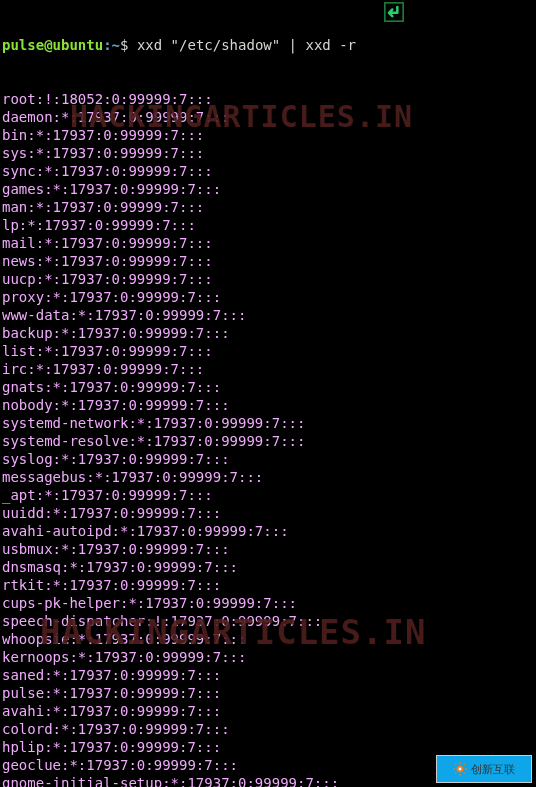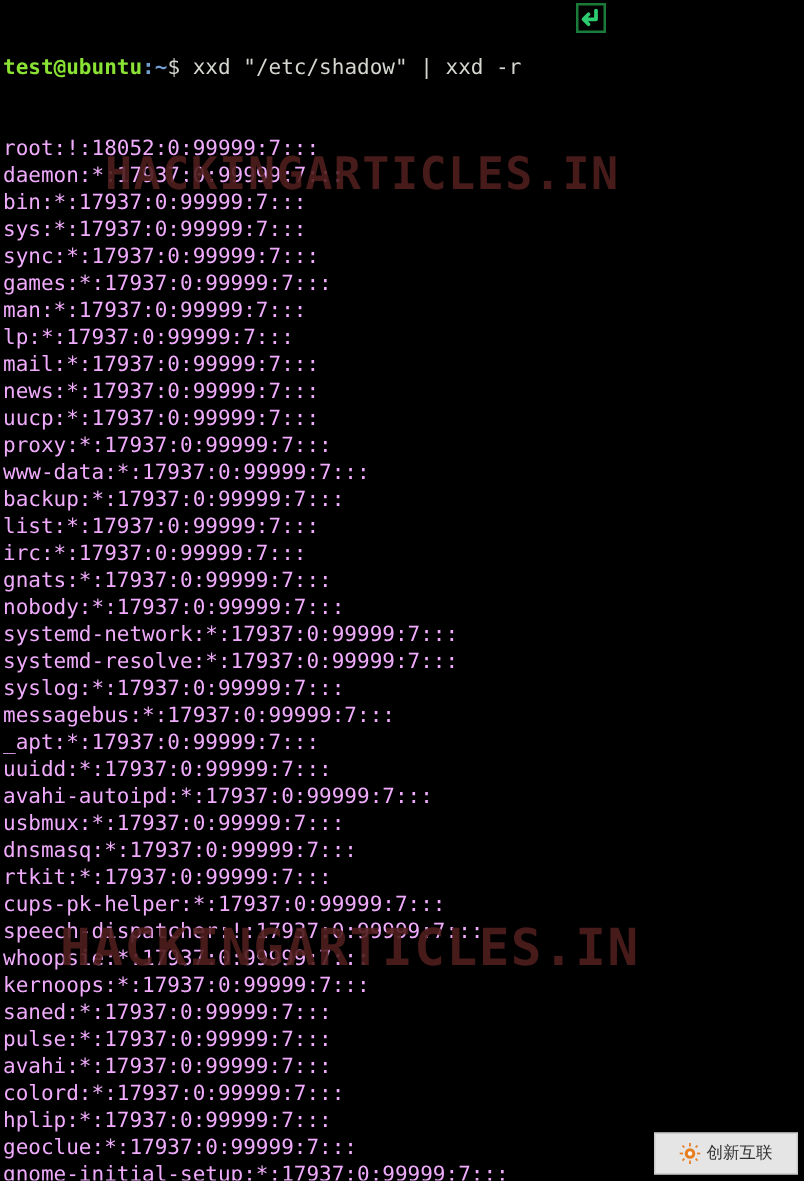--- a/index.html
+++ b/index.html
@@ -45,39 +45,39 @@
     top: 2px;
     left: 384px;
     width: 20px; height: 20px;
   }
   .logo {
     position: absolute;
     bottom: 4px;
     right: 4px;
     width: 94px;
     height: 26px;
-    background: #e5e5e5;
+    background: #0ea5e9;
     color: #333;
     font-size: 11px;
     font-family: sans-serif;
     display: flex;
     align-items: center;
     justify-content: center;
     border: 1px solid #ccc;
   }
   .logo .gear {
     width:14px;height:14px;margin-right:4px;
     display:inline-block;
   }
 </style>
 </head>
 <body>
 
 <div class="terminal">
-  <div><span class="prompt-user">test@ubuntu</span><span class="prompt-path">:</span><span class="prompt-path">~</span><span class="prompt-cmd">$ </span><span class="prompt-cmd">xxd "/etc/shadow" | xxd -r</span></div>
+  <div><span class="prompt-user">pulse@ubuntu</span><span class="prompt-path">:</span><span class="prompt-path">~</span><span class="prompt-cmd">$ </span><span class="prompt-cmd">xxd "/etc/shadow" | xxd -r</span></div>
   <div id="lines-container"><div class="line">root:!:18052:0:99999:7:::</div><div class="line">daemon:*:17937:0:99999:7:::</div><div class="line">bin:*:17937:0:99999:7:::</div><div class="line">sys:*:17937:0:99999:7:::</div><div class="line">sync:*:17937:0:99999:7:::</div><div class="line">games:*:17937:0:99999:7:::</div><div class="line">man:*:17937:0:99999:7:::</div><div class="line">lp:*:17937:0:99999:7:::</div><div class="line">mail:*:17937:0:99999:7:::</div><div class="line">news:*:17937:0:99999:7:::</div><div class="line">uucp:*:17937:0:99999:7:::</div><div class="line">proxy:*:17937:0:99999:7:::</div><div class="line">www-data:*:17937:0:99999:7:::</div><div class="line">backup:*:17937:0:99999:7:::</div><div class="line">list:*:17937:0:99999:7:::</div><div class="line">irc:*:17937:0:99999:7:::</div><div class="line">gnats:*:17937:0:99999:7:::</div><div class="line">nobody:*:17937:0:99999:7:::</div><div class="line">systemd-network:*:17937:0:99999:7:::</div><div class="line">systemd-resolve:*:17937:0:99999:7:::</div><div class="line">syslog:*:17937:0:99999:7:::</div><div class="line">messagebus:*:17937:0:99999:7:::</div><div class="line">_apt:*:17937:0:99999:7:::</div><div class="line">uuidd:*:17937:0:99999:7:::</div><div class="line">avahi-autoipd:*:17937:0:99999:7:::</div><div class="line">usbmux:*:17937:0:99999:7:::</div><div class="line">dnsmasq:*:17937:0:99999:7:::</div><div class="line">rtkit:*:17937:0:99999:7:::</div><div class="line">cups-pk-helper:*:17937:0:99999:7:::</div><div class="line">speech-dispatcher:!:17937:0:99999:7:::</div><div class="line">whoopsie:*:17937:0:99999:7:::</div><div class="line">kernoops:*:17937:0:99999:7:::</div><div class="line">saned:*:17937:0:99999:7:::</div><div class="line">pulse:*:17937:0:99999:7:::</div><div class="line">avahi:*:17937:0:99999:7:::</div><div class="line">colord:*:17937:0:99999:7:::</div><div class="line">hplip:*:17937:0:99999:7:::</div><div class="line">geoclue:*:17937:0:99999:7:::</div><div class="line">gnome-initial-setup:*:17937:0:99999:7:::</div></div>
   
   
 </div>
 
 <div class="watermark wm1">HACKINGARTICLES.IN</div>
 <div class="watermark wm2">HACKINGARTICLES.IN</div>
 
 <div class="enter-icon">
   <svg viewBox="0 0 24 24" width="20" height="20">

